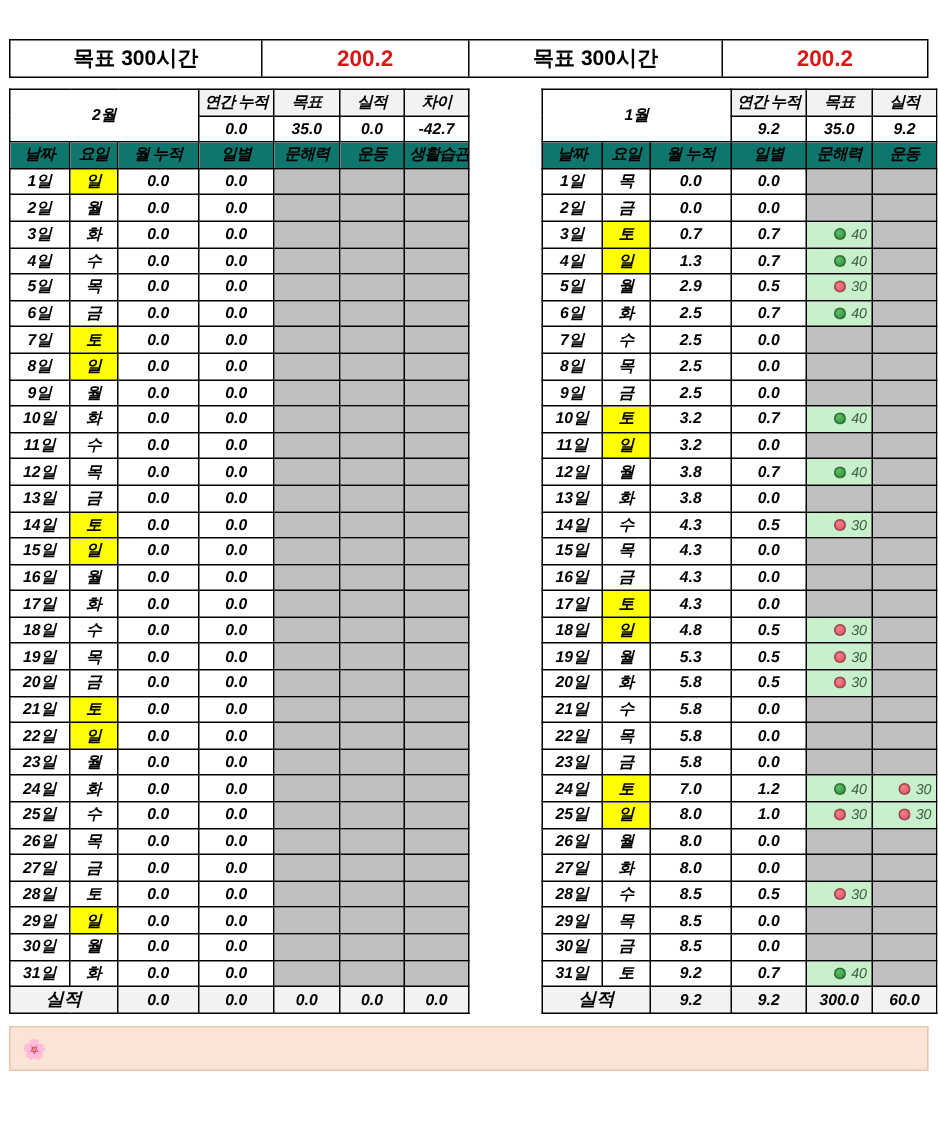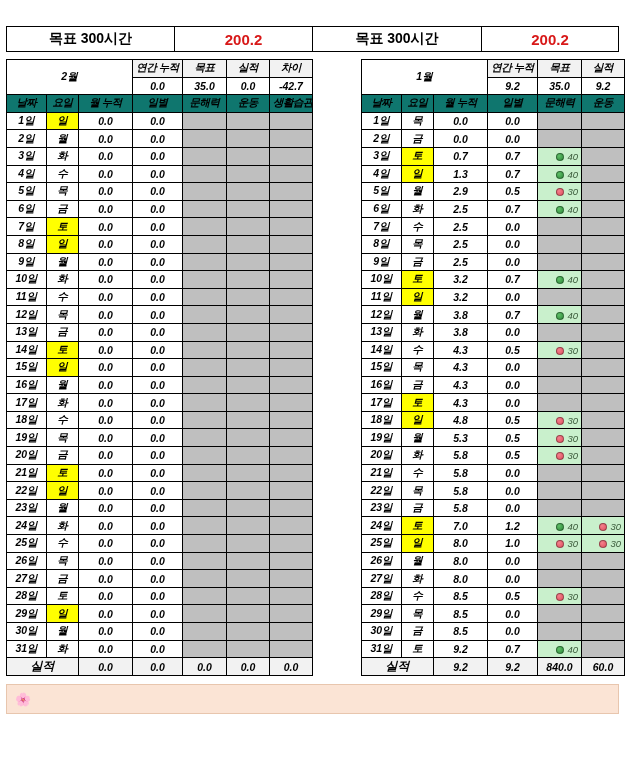--- a/index.html
+++ b/index.html
@@ -810,21 +810,21 @@
               <td class="c-num">9.2</td>
               <td class="c-num">0.7</td>
               <td class="c-act filled"><span class="dot green"></span><span class="dotval">40</span></td>
               <td class="c-act"></td>
               <td class="c-act"></td>
             </tr>
             <tr class="totrow">
               <td class="lbl" colspan="2">실적</td>
               <td class="val">9.2</td>
               <td class="val">9.2</td>
-              <td class="val">840.0</td>
+              <td class="val">300.0</td>
               <td class="val">60.0</td>
               <td class="val">0.0</td>
             </tr>
           </tbody>
         </table>
     </div>
   </div>
 
   <div class="note">
     <span class="flower">🌸</span>

